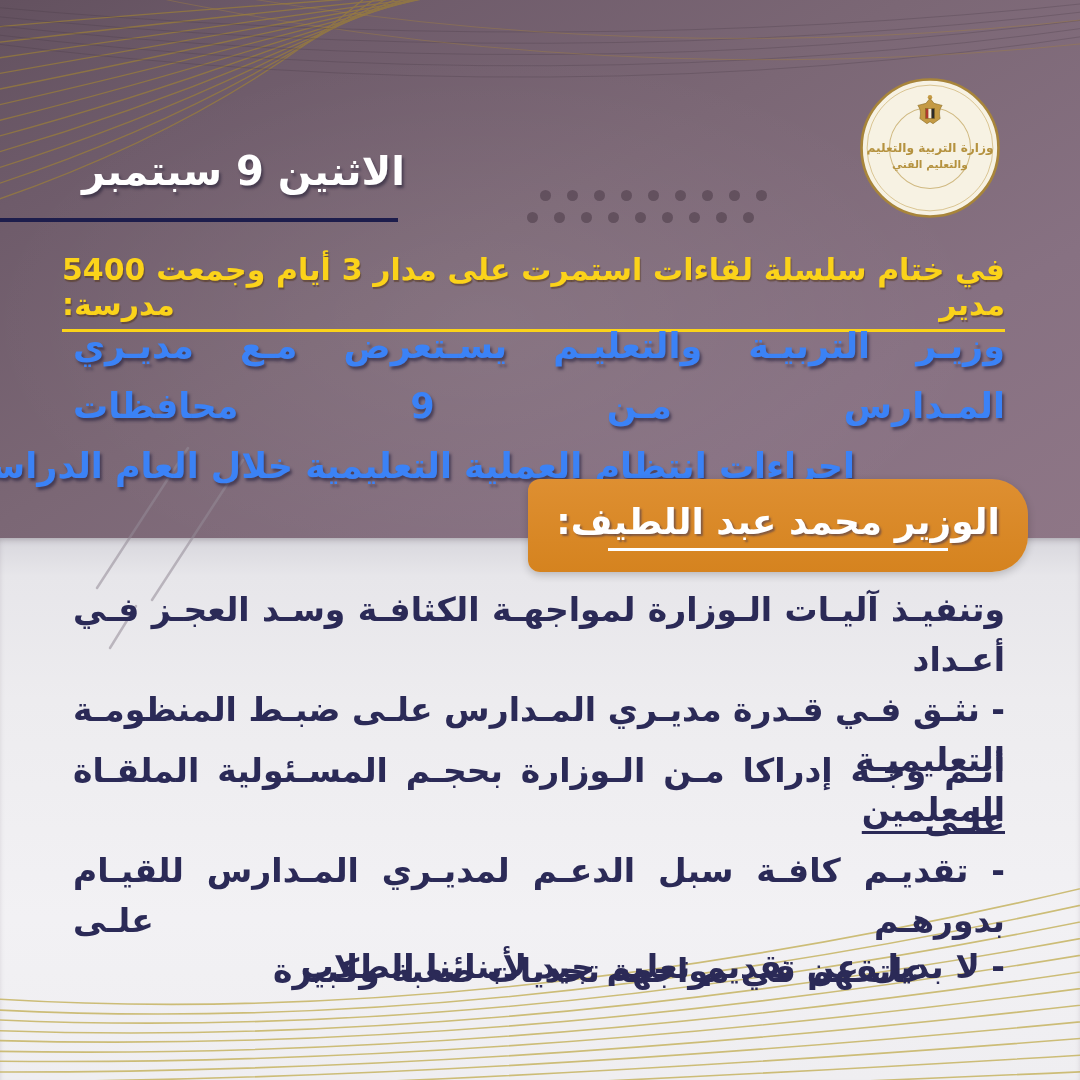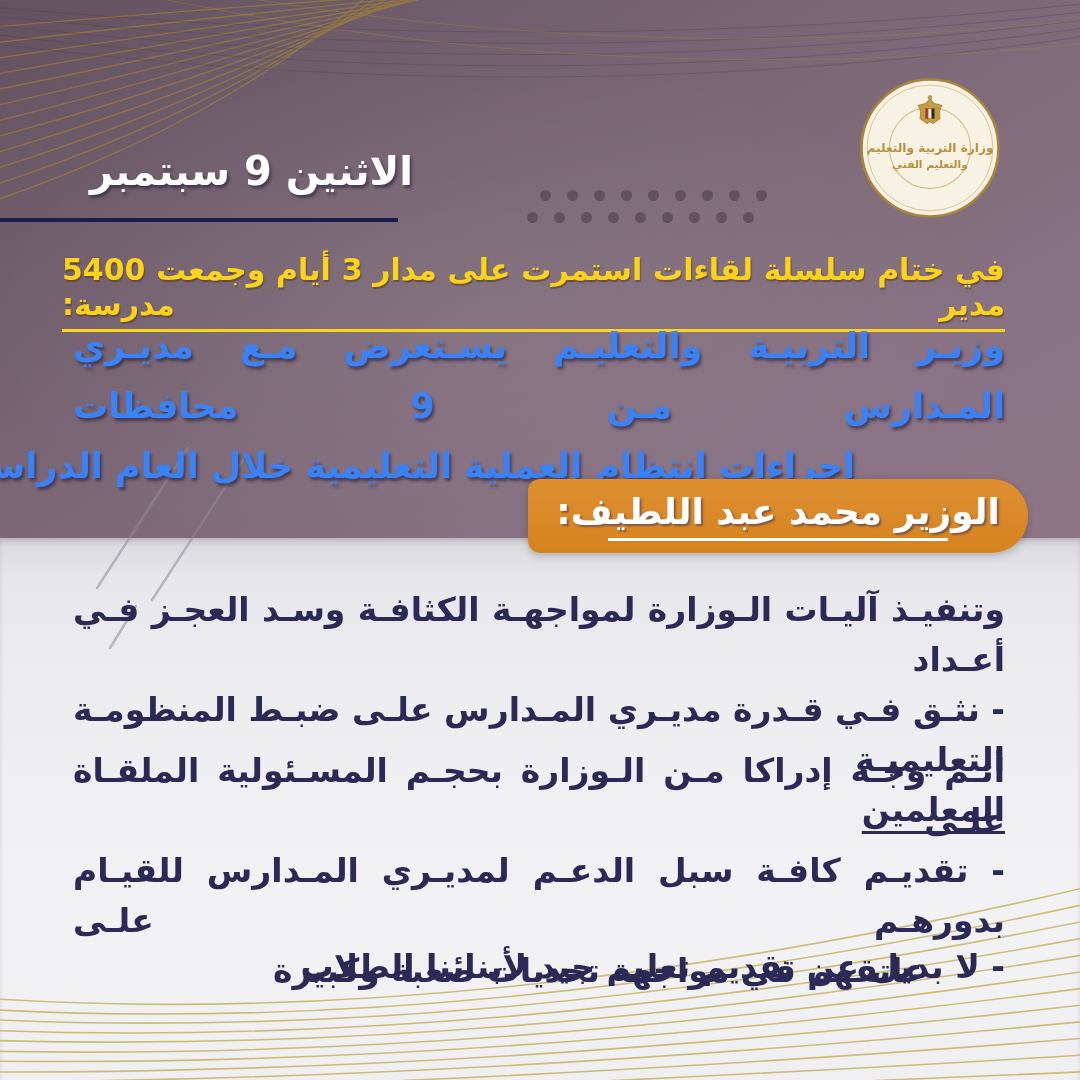--- a/index.html
+++ b/index.html
@@ -14,21 +14,21 @@
   }
   .top-sheen{position:absolute;left:0;top:0;width:1080px;height:538px;
     background:radial-gradient(ellipse at 45% 60%, rgba(255,255,255,.07), transparent 60%);}
   .bottom-bg{
     position:absolute;left:0;top:538px;width:1080px;height:542px;
     background:linear-gradient(180deg,#d8d7dd 0%,#e7e6ea 7%,#edecef 30%,#f2f1f4 70%,#efeef1 100%);
     box-shadow:inset 0 4px 7px -3px rgba(60,50,60,.35);
   }
   svg.deco{position:absolute;left:0;top:0;pointer-events:none;}
   
-  .date-wrap{position:absolute;left:16px;top:148px;width:397px;}
+  .date-wrap{position:absolute;left:8px;top:148px;width:397px;}
   .date-text{
     padding-left:120px;text-align:center;white-space:nowrap;direction:rtl;
     font-size:40px;font-weight:bold;color:#ffffff;
     text-shadow:2px 3px 3px rgba(30,25,50,.55);
   }
   .date-underline{position:absolute;left:0;top:218px;width:398px;height:4px;background:#1d1d4c;}
   
   .dots-row{position:absolute;display:flex;gap:16px;}
   .dots-row.r1{left:540px;top:190px;}
   .dots-row.r2{left:527px;top:212px;}
@@ -40,21 +40,21 @@
     text-align:justify;text-align-last:justify;
     padding-bottom:7px;border-bottom:3px solid #fbd31a;
     text-shadow:1px 2px 1px rgba(80,50,20,.5);
   }
   .title{position:absolute;left:73px;right:75px;top:316px;color:#3b82f6;font-weight:bold;
     font-size:35px;text-shadow:2px 3px 3px rgba(35,30,60,.6);}
   .title-line1{line-height:60px;text-align:justify;text-align-last:justify;}
   .title-line2{line-height:60px;text-align:center;padding-right:150px;white-space:nowrap;}
   
   .badge{
-    position:absolute;right:52px;top:479px;width:500px;height:74px;
+    position:absolute;right:52px;top:479px;width:500px;height:93px;
     background:linear-gradient(180deg,#de8f31 0%,#d5831f 100%);
     border-radius:12px 36px 36px 12px; 
     box-shadow:0 3px 8px rgba(0,0,0,.2);
     display:flex;flex-direction:column;align-items:center;justify-content:center;text-align:center;
   }
   .badge-label{
     font-size:36px;font-weight:bold;color:#ffffff;white-space:nowrap;
     text-shadow:2px 2px 2px rgba(43,42,90,.5);
   }
   .badge-underline{width:340px;height:3px;background:#ffffff;margin-top:6px;}

